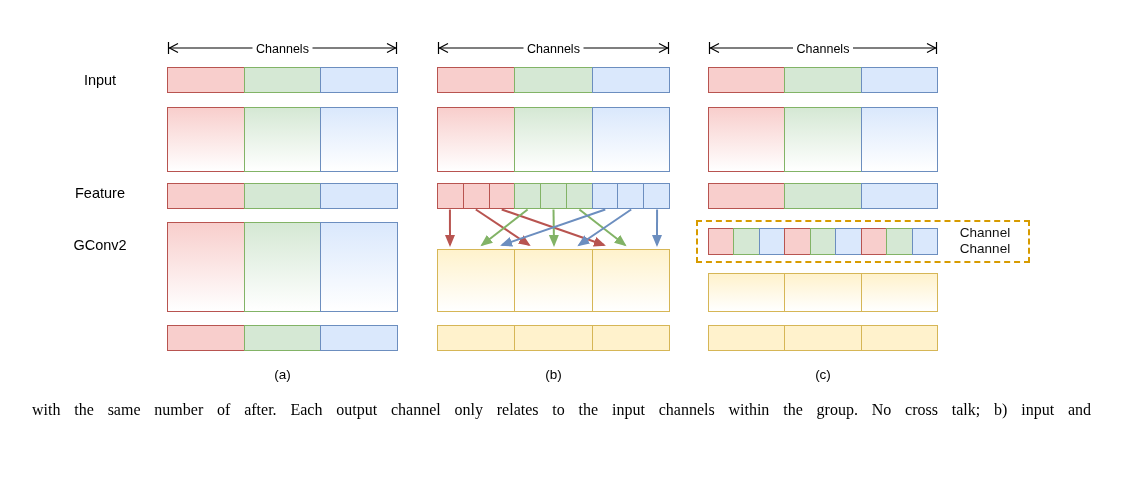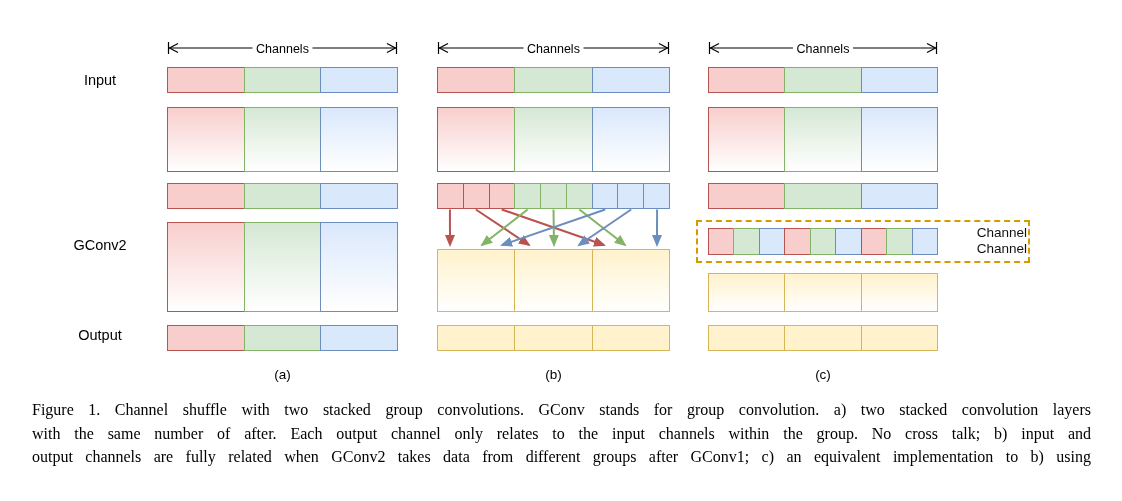--- a/index.html
+++ b/index.html
@@ -7,34 +7,34 @@
          font-family:"Liberation Sans",sans-serif;color:#000;overflow:hidden;}
   .row-label{position:absolute;left:36px;width:128px;height:18px;line-height:18px;
              text-align:center;font-size:14.5px;}
   .bar{position:absolute;display:flex;box-sizing:border-box;}
   .seg{flex:1;border:1px solid;margin-left:-1px;box-sizing:border-box;}
   .seg:first-child{margin-left:0;}
   .panel-label{position:absolute;text-align:center;font-size:13.5px;height:17px;line-height:17px;}
   .chan-svg{position:absolute;overflow:visible;}
   .arrow-svg{position:absolute;overflow:visible;}
   .dashed-box{position:absolute;box-sizing:border-box;border:2px dashed #D79B00;background:transparent;}
-  .shuffle-label{position:absolute;font-size:13.5px;line-height:15.5px;text-align:right;color:#111;}
+  .shuffle-label{position:absolute;font-size:13.5px;line-height:15.5px;text-align:center;color:#111;}
   .caption{position:absolute;left:32px;top:398px;width:1059px;
            font-family:"Liberation Serif",serif;font-size:16px;color:#000;}
   .cap-line{line-height:23.5px;}
   .just{text-align:justify;text-align-last:justify;}
 </style>
 </head>
 <body>
 
 <div class="stage">
 
   <div class="row-label" style="top:71px">Input</div>
+  <div class="row-label" style="top:184px">Feature</div>
   <div class="row-label" style="top:236px">GConv2</div>
-  <div class="row-label" style="top:326px">Output</div>
 
   <div id="panels">
       <div style="position: absolute; left: 0px; top: 0px;">
         <svg class="chan-svg" width="231" height="14" style="left:167px;top:41px;position:absolute;">
           <line stroke="#000" stroke-width="1.2" x1="1.5" y1="1" x2="1.5" y2="13"></line>
           <line stroke="#000" stroke-width="1.2" x1="229.5" y1="1" x2="229.5" y2="13"></line>
           <line stroke="#000" stroke-width="1.2" x1="1.5" y1="7" x2="229.5" y2="7"></line>
           <path d="M11,2.5 L2.5,7 L11,11.5" stroke="#000" fill="none" stroke-width="1.2"></path>
           <path d="M220,2.5 L228.5,7 L220,11.5" stroke="#000" fill="none" stroke-width="1.2"></path>
           <rect x="85.5" y="0" width="60" height="14" fill="#ffffff"></rect>
@@ -181,17 +181,15 @@
         <div class="bar" style="left: 708px; top: 325px; width: 230px; height: 26px;">
           <div class="seg" style="border-color: rgb(214, 182, 86); background: rgb(255, 242, 204);"></div>
           <div class="seg" style="border-color: rgb(214, 182, 86); background: rgb(255, 242, 204);"></div>
           <div class="seg" style="border-color: rgb(214, 182, 86); background: rgb(255, 242, 204);"></div>
         </div>
         <div class="panel-label" style="left: 708px; top: 366px; width: 230px;">(c)</div>
       </div>
     </div>
 
   <div class="caption">
-    <div class="cap-line just">Figure 1. Channel shuffle with two stacked group convolutions. GConv stands for group convolution. a) two stacked convolution layers</div>
     <div class="cap-line just">with the same number of after. Each output channel only relates to the input channels within the group. No cross talk; b) input and</div>
-    <div class="cap-line just">output channels are fully related when GConv2 takes data from different groups after GConv1; c) an equivalent implementation to b) using</div>
   </div>
 </div>
 
 </body></html>

